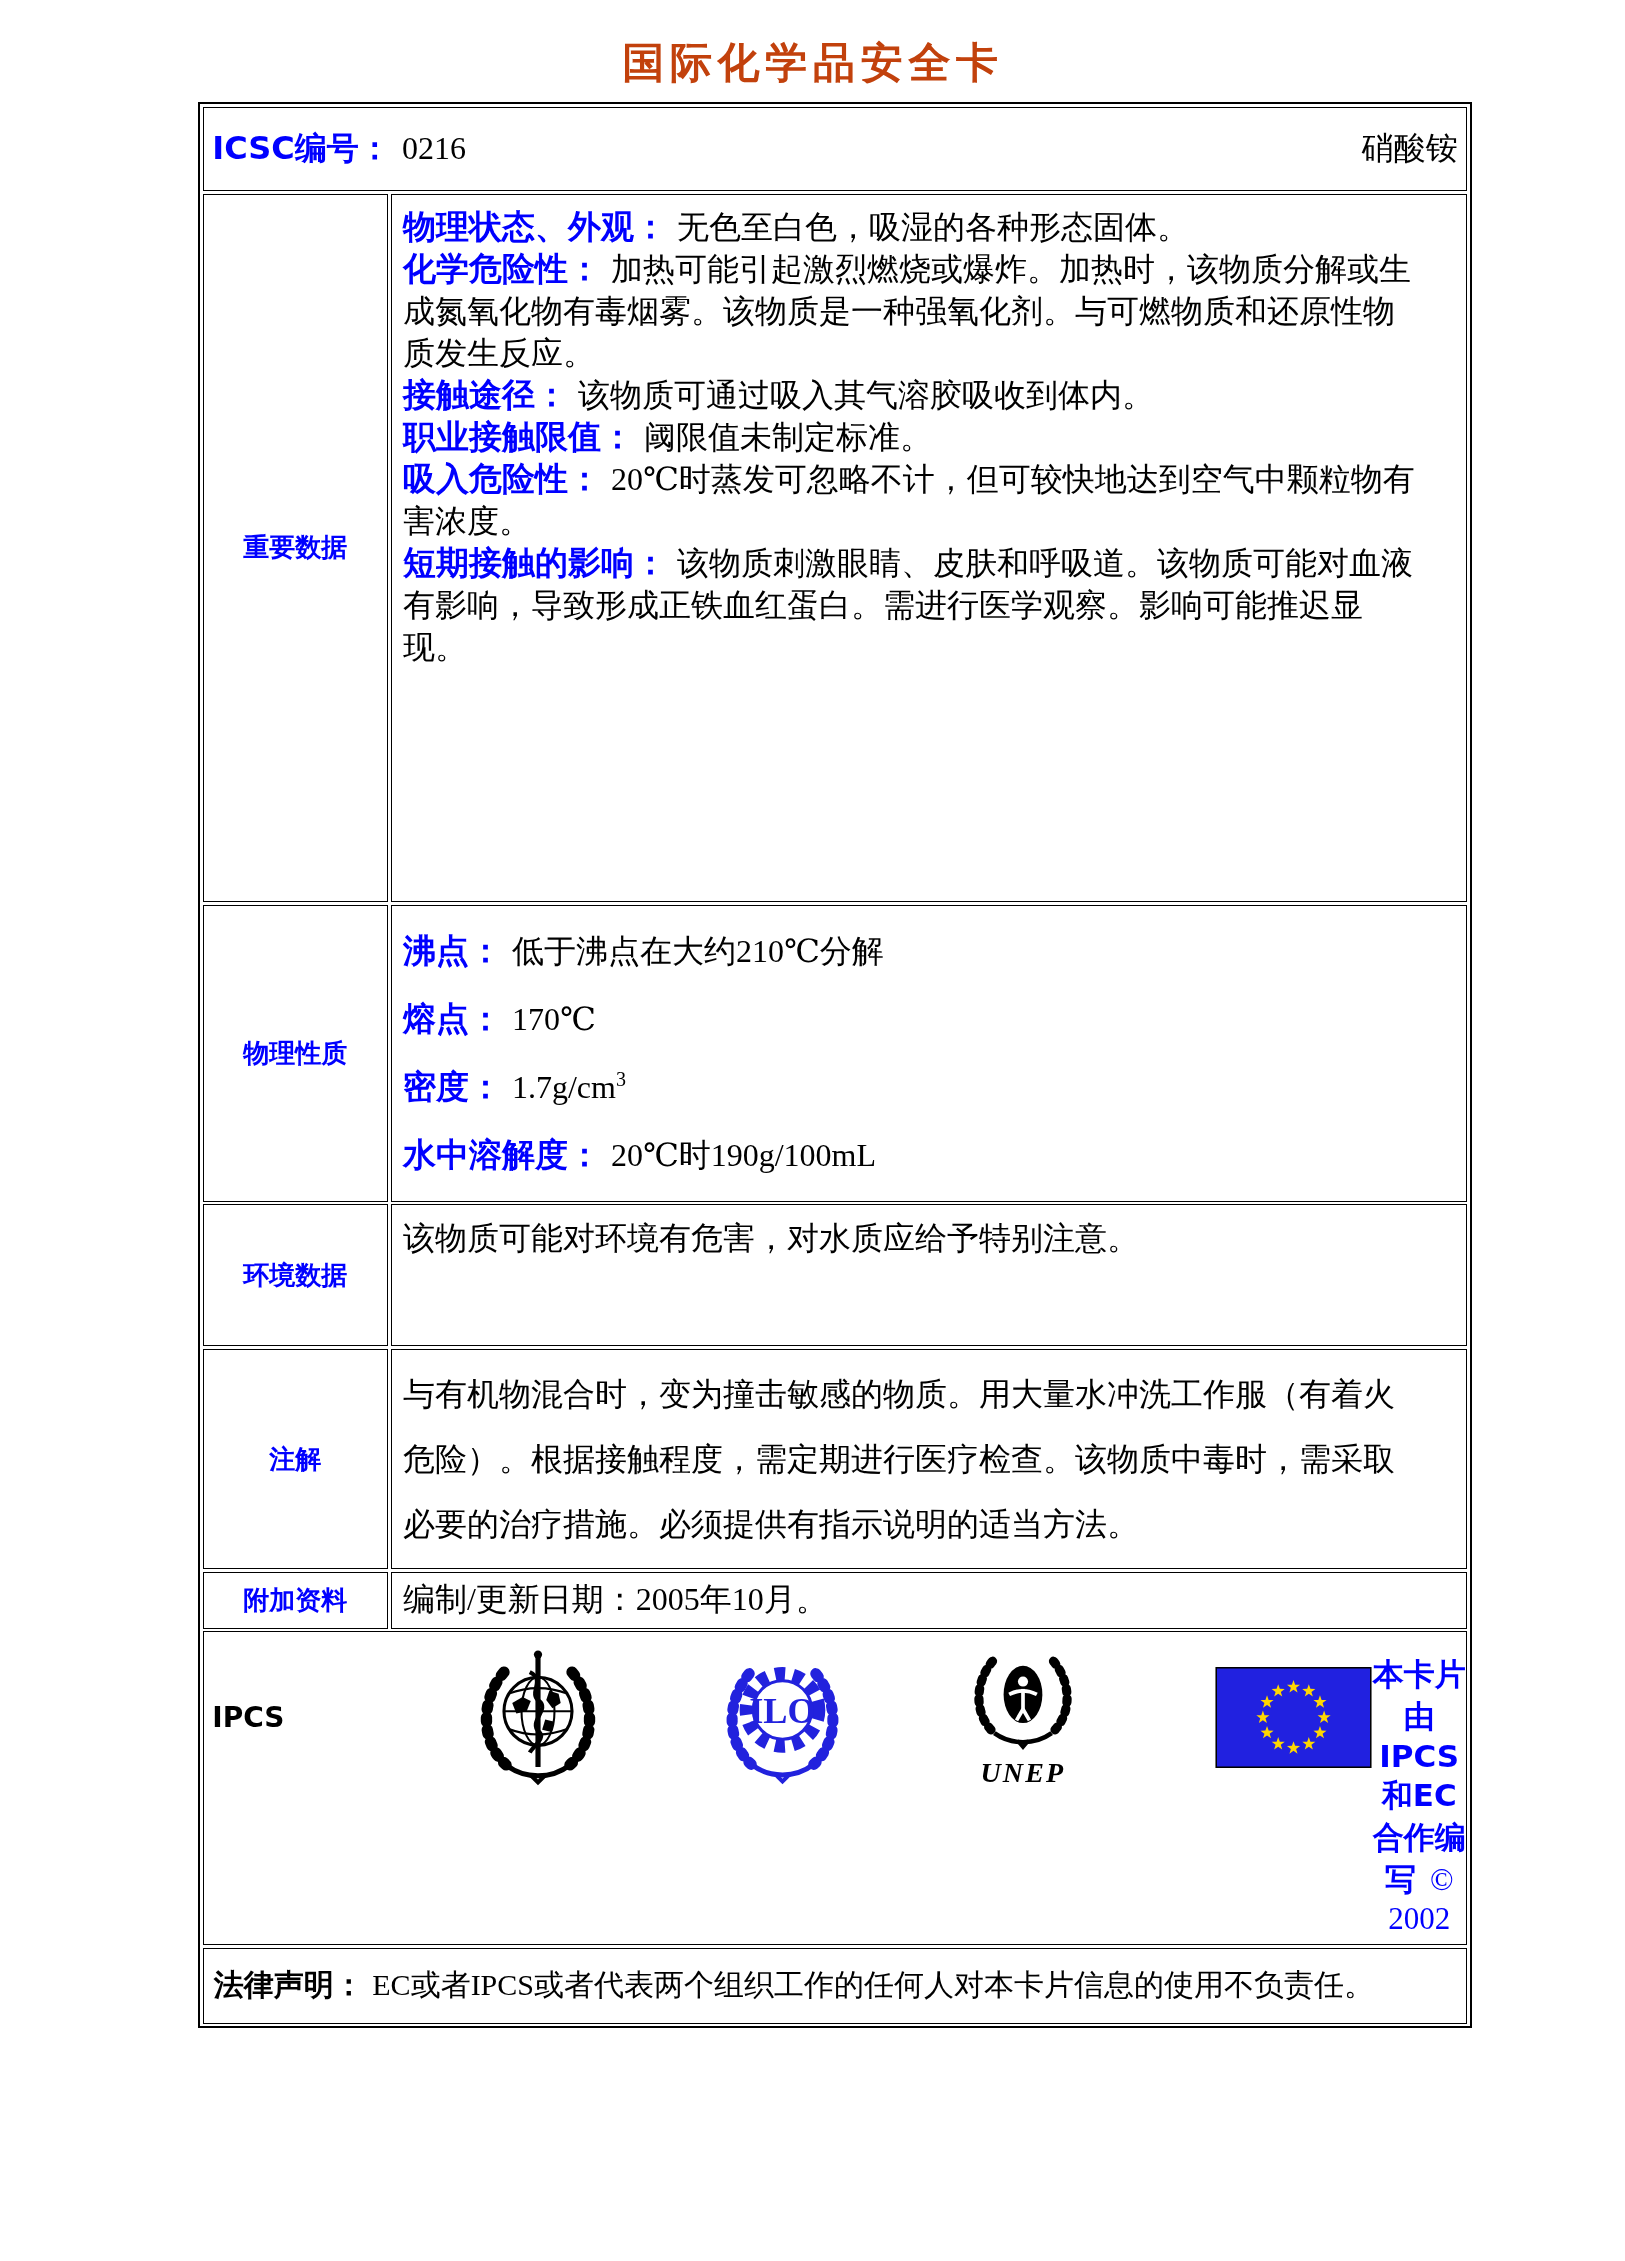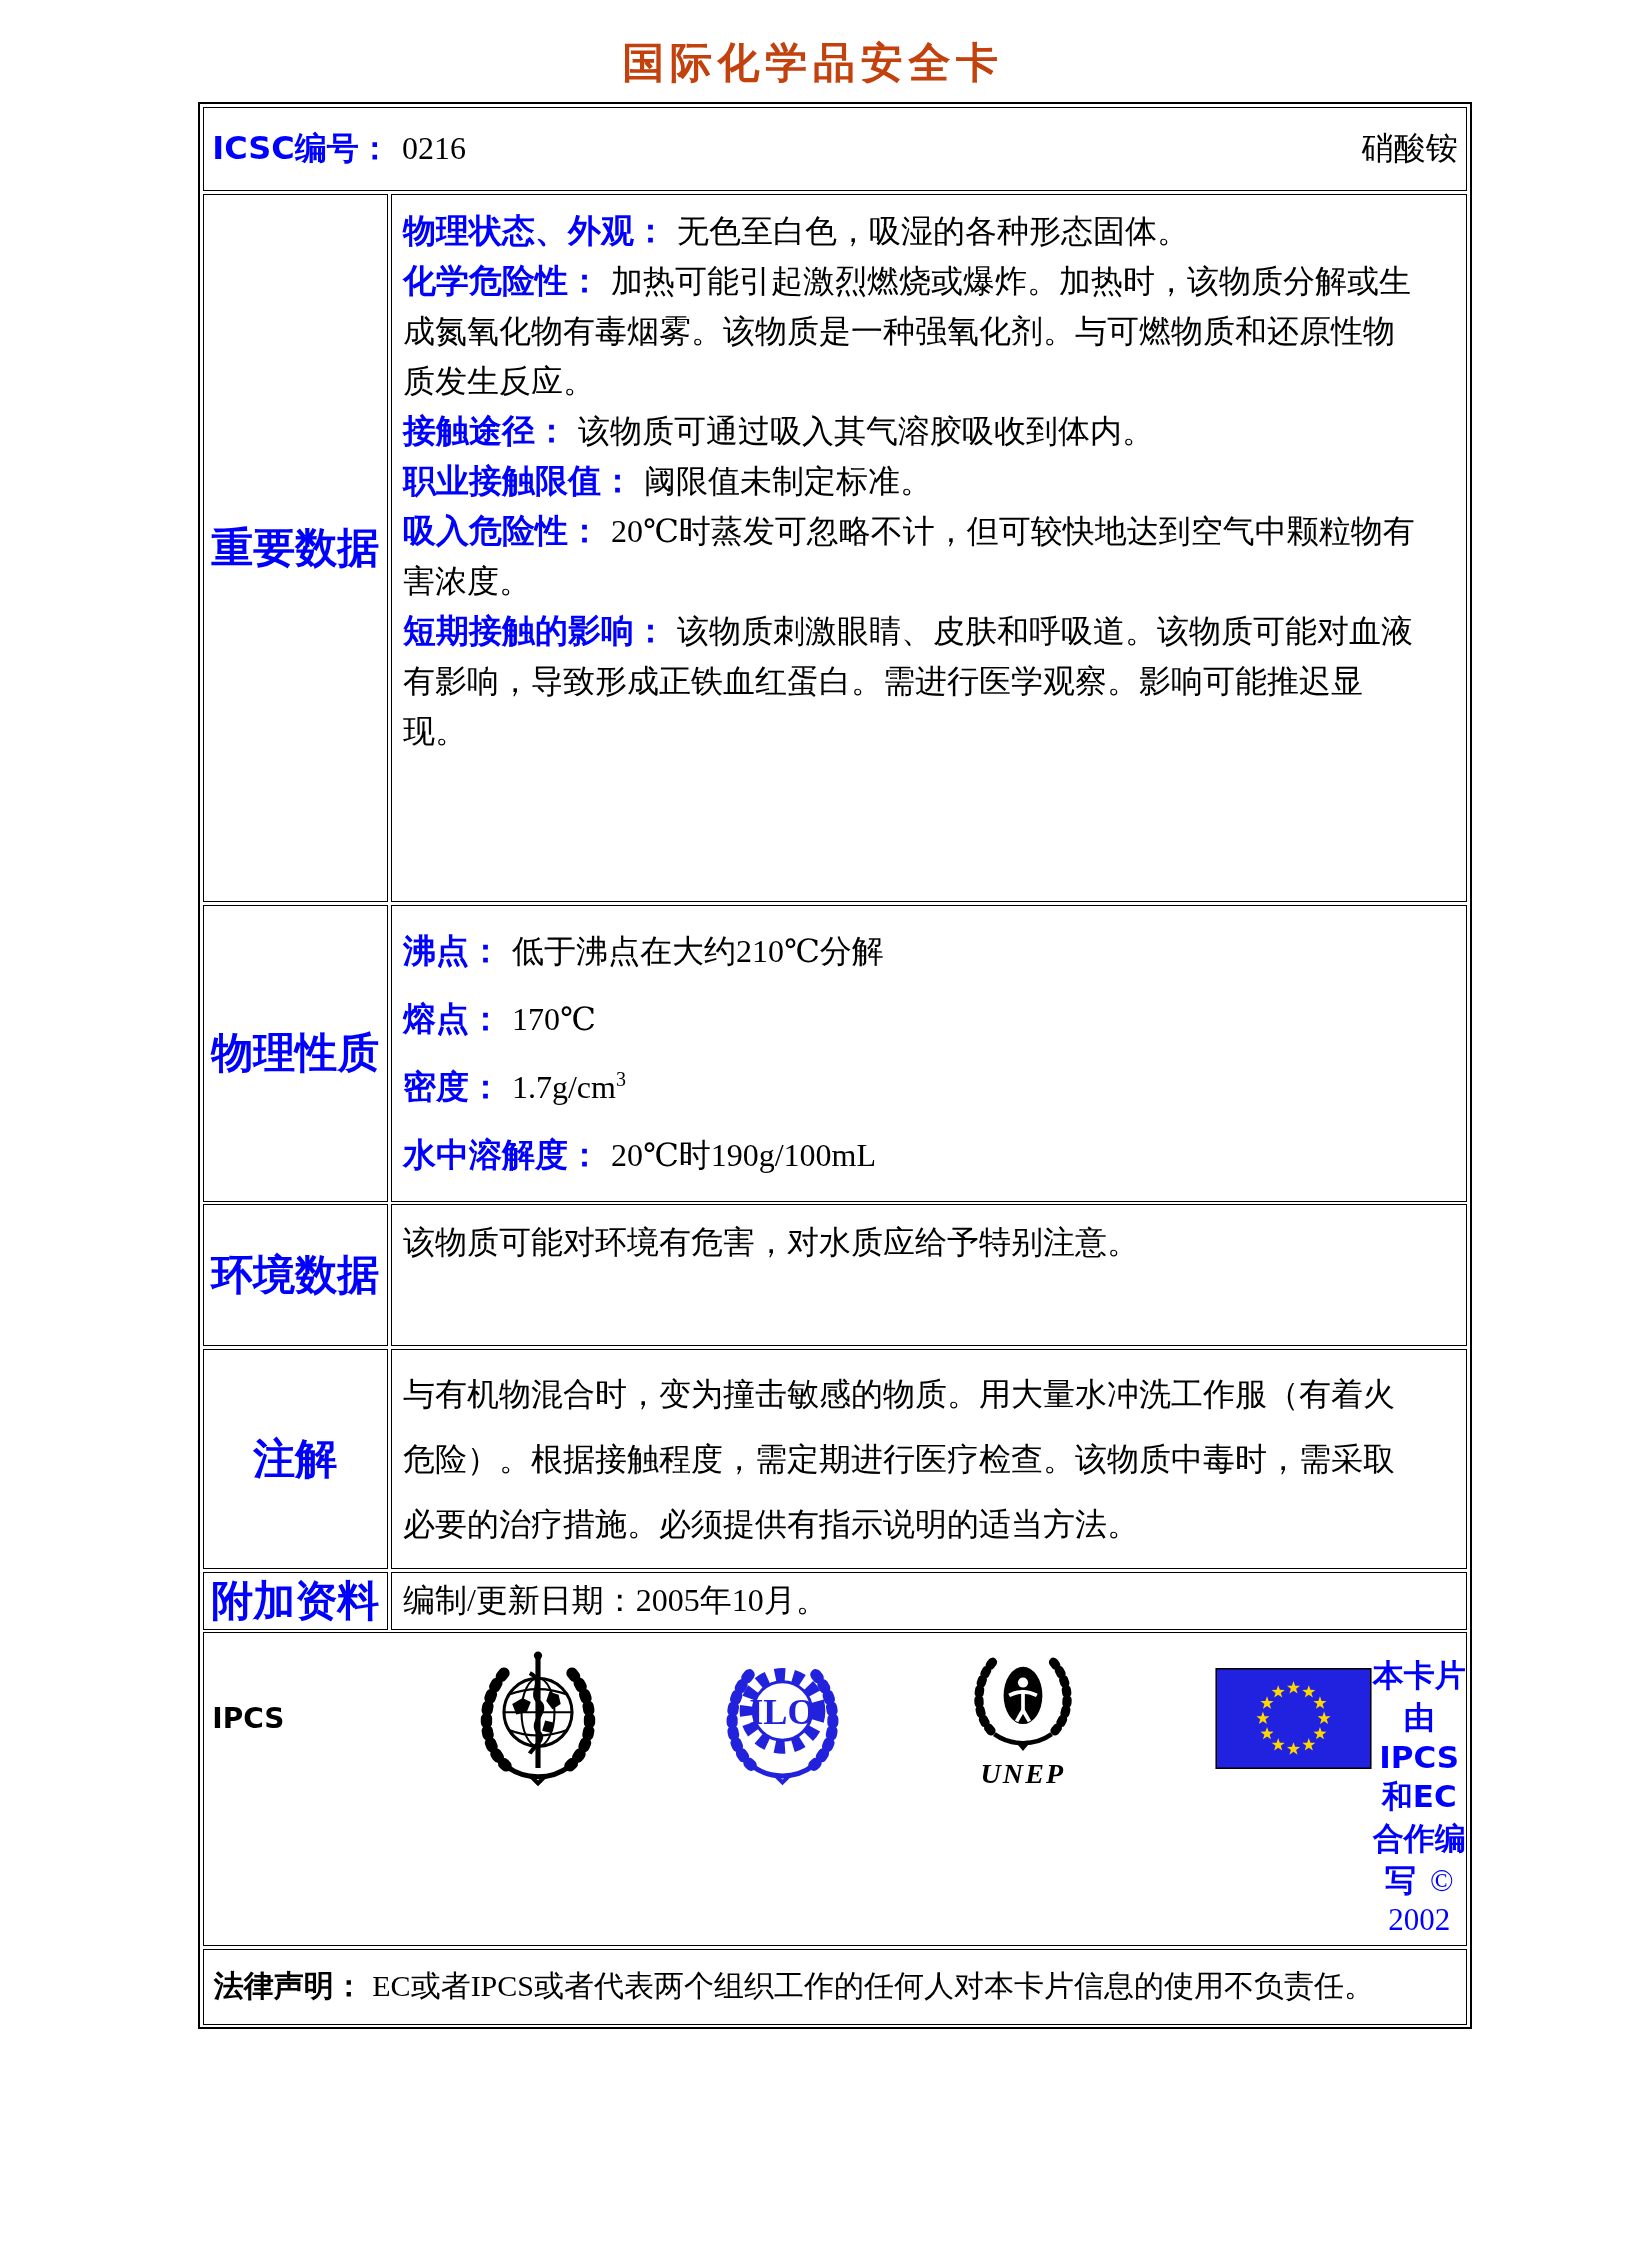--- a/index.html
+++ b/index.html
@@ -26,26 +26,26 @@
     padding:0 8.5px;font-size:32px;
   }
   .blue-term{
     color:#0000ff;font-weight:bold;
     font-family:"DejaVu Sans","Liberation Sans",sans-serif;
   }
   .icsc-number{margin-left:11.3px;}
   
   .label-cell{
     width:185px;flex:none;display:flex;align-items:center;justify-content:center;
-    color:#0000ff;font-weight:bold;font-size:42px;text-align:center;
+    color:#0000ff;font-weight:bold;font-size:26px;text-align:center;
     font-family:"DejaVu Sans","Liberation Sans",sans-serif;
   }
   .content-cell{flex:1;padding:11.3px 50px 11.3px 11.3px;font-size:32px;}
   .content-cell p{margin:0;}
-  .tight p{line-height:50px;}
+  .tight p{line-height:42px;}
   .loose p{line-height:68px;}
   .mid p{line-height:65px;}
   .term{margin-right:10px;font-size:33px;}
   .r-important{min-height:708px;}
   .r-physical{min-height:297px;}
   .r-env{min-height:142px;}
   .r-notes{min-height:180px;}
   .r-add{min-height:57px;}
   .r-add .content-cell{display:flex;align-items:center;padding-top:0;padding-bottom:0;}
   sup{font-size:20px;vertical-align:super;line-height:0;}

